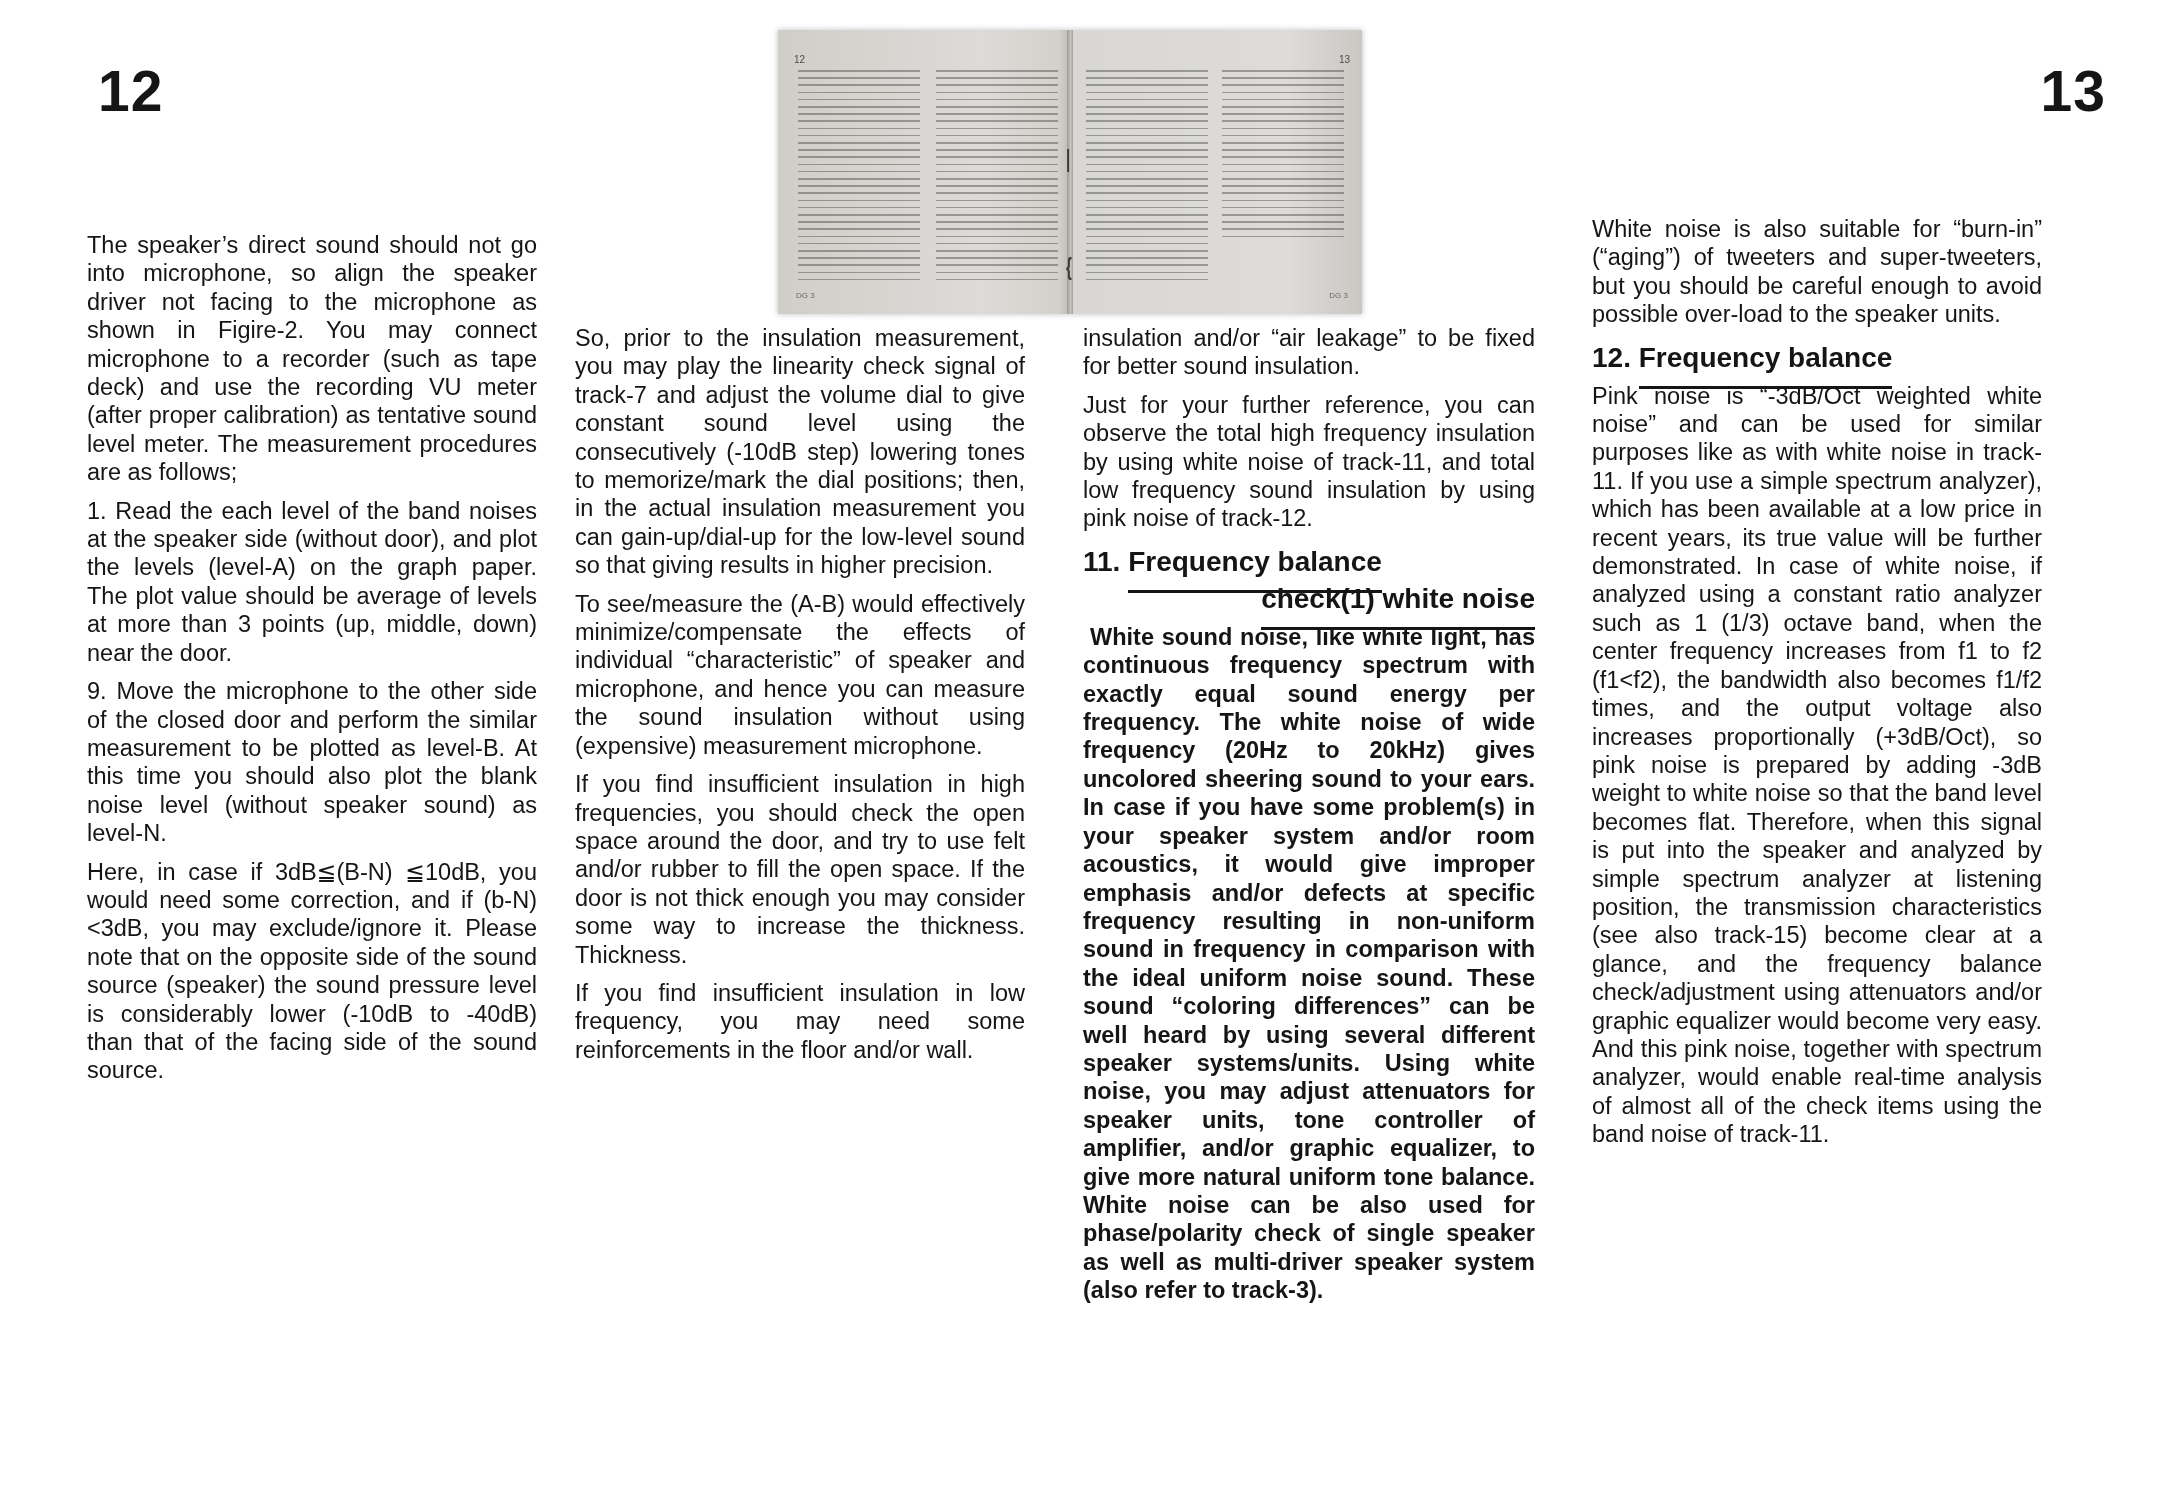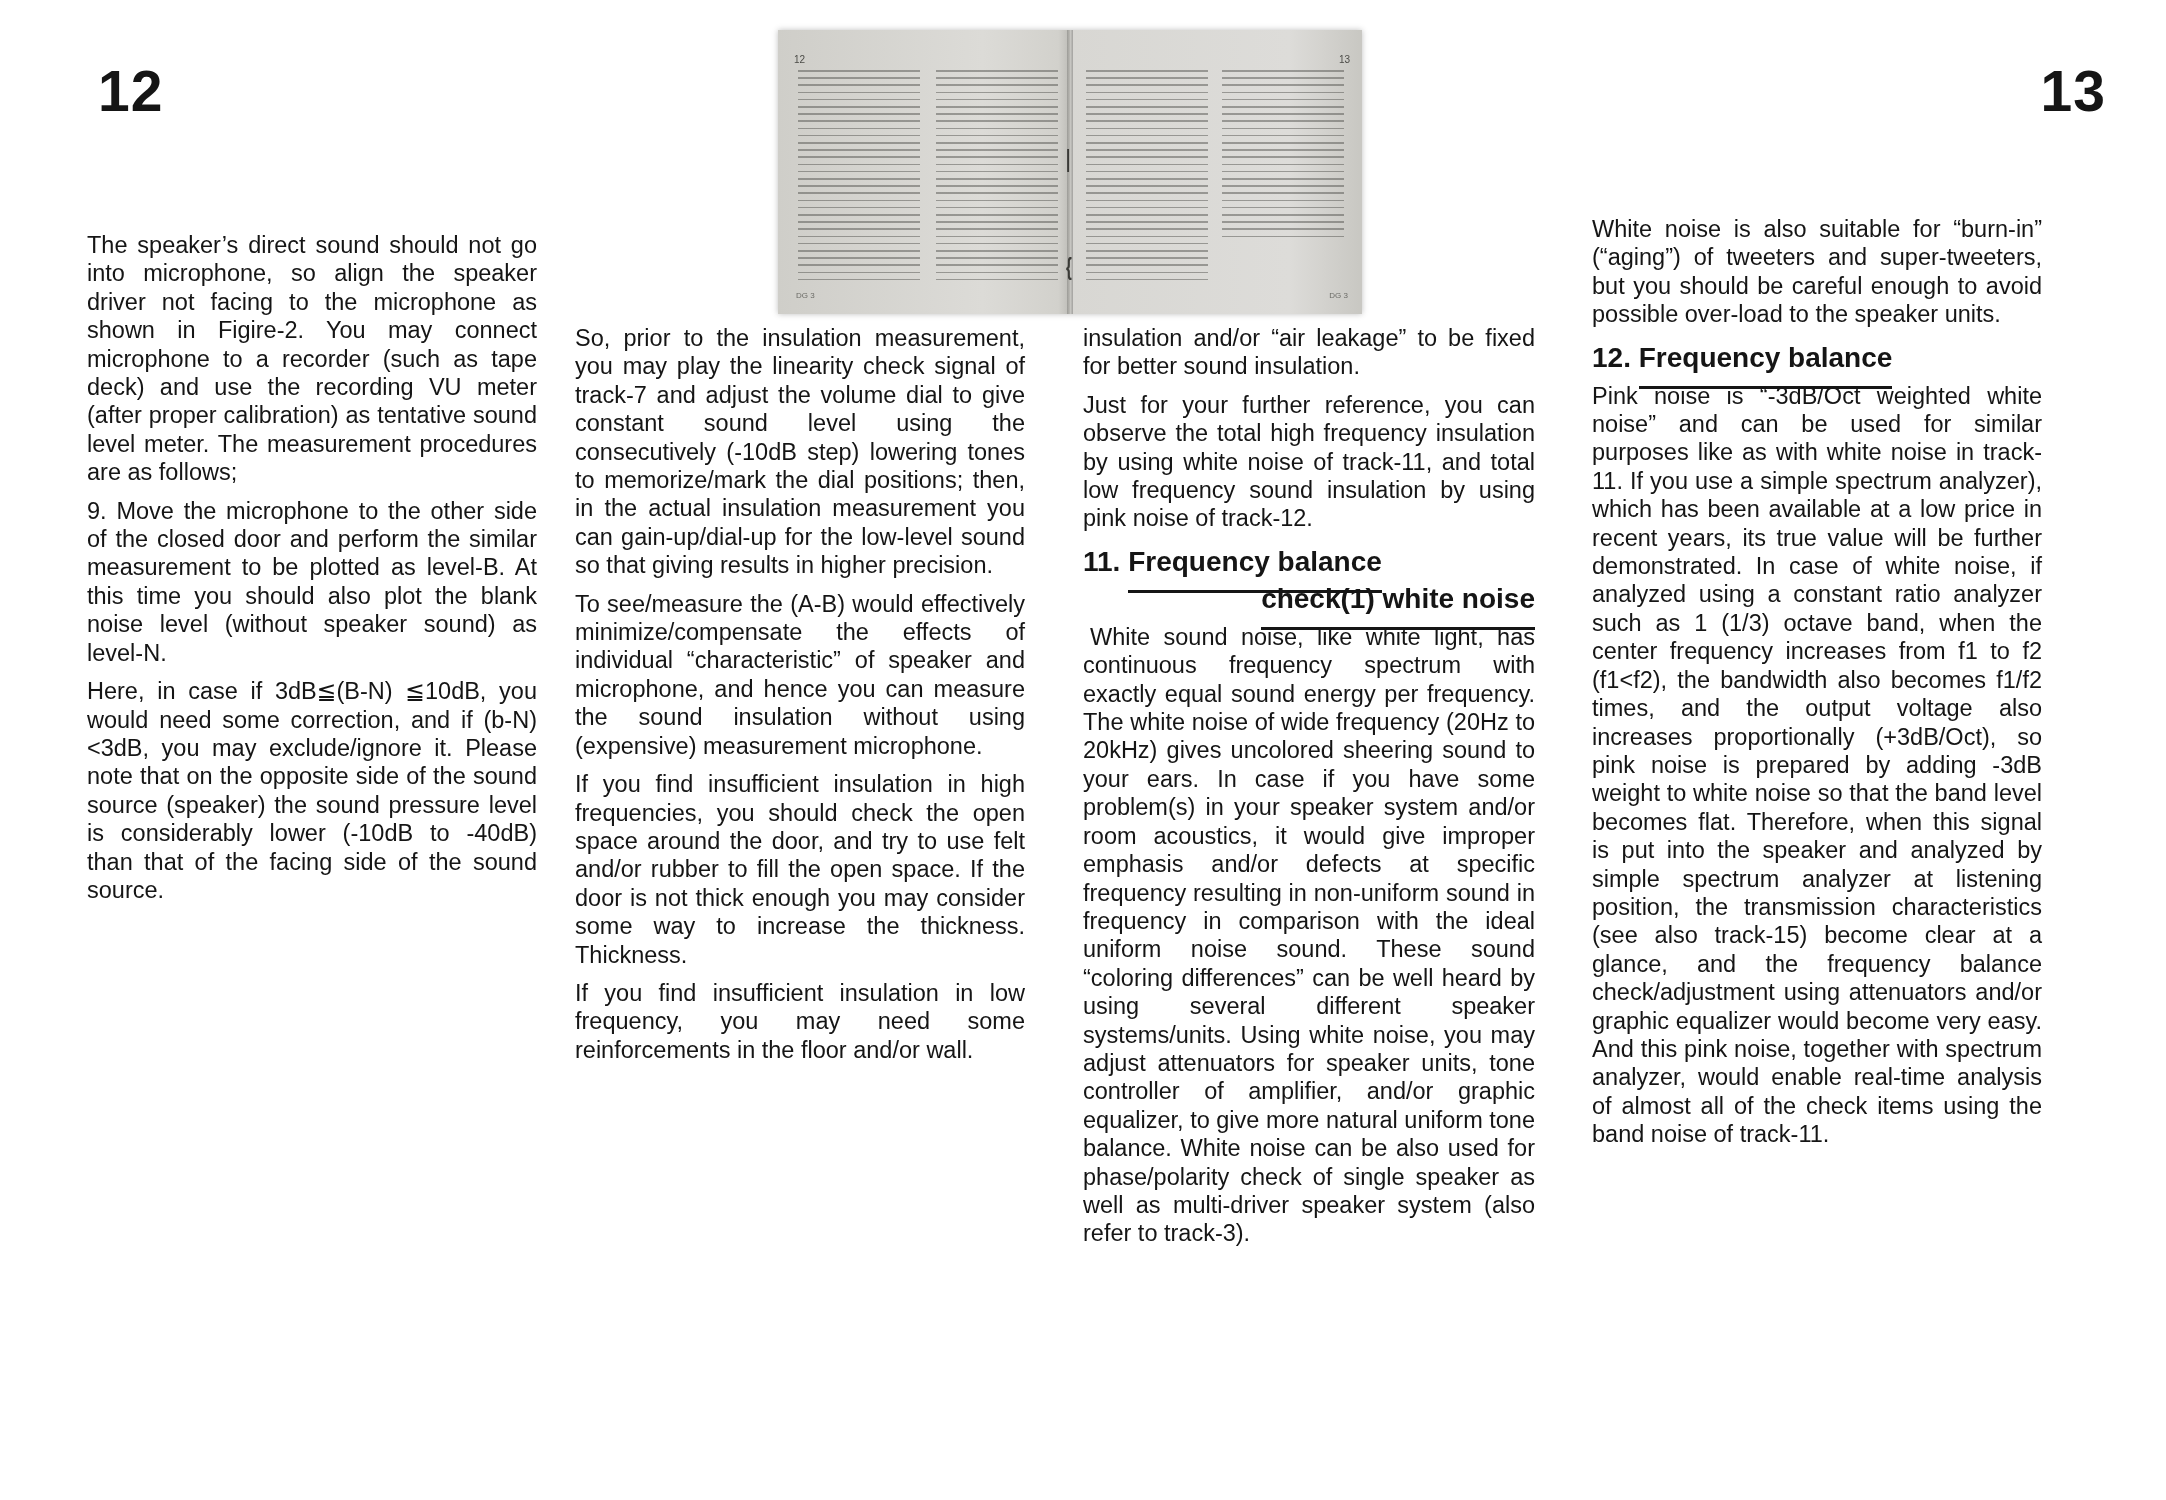--- a/index.html
+++ b/index.html
@@ -36,21 +36,21 @@
   .col p:last-child{margin-bottom:0;}
   #col1{left:87px;top:231px;}
   #col2{left:575px;top:324px;}
   #col3{left:1083px;top:324px;width:452px;}
   #col4{left:1592px;top:215px;}
 
   .heading{font-weight:bold;font-size:28px;line-height:37px;
     text-align:left;margin:8px 0 6px 0;}
   .heading .h-line2{display:block;text-align:right;}
   .h-underline{border-bottom:3px solid #151515;padding-bottom:13px;}
-  .indent-sm{text-indent:7px;}
+  .indent-sm{text-indent:7px;font-weight:bold;}
   .it{font-style:italic;}
 </style>
 </head>
 <body>
 
 <div class="pageno pageno-left">12</div>
 <div class="pageno pageno-right">13</div>
 
 <div class="booklet">
   <div class="bk-page bk-left">
@@ -65,20 +65,21 @@
     <div class="bk-col short" style="left:152px;"></div>
     <span class="bk-footer" style="right:14px;">DG 3</span>
   </div>
   <div class="bk-fold"></div>
   <span class="bk-mark" style="left:288px;top:228px;">{</span>
   <span class="bk-mark" style="left:288px;top:120px;">|</span>
 </div>
 
 <div class="col" id="col1">
   <p>The speaker’s direct sound should not go into microphone, so align the speaker driver not facing to the microphone as shown in Figire-2. You may connect microphone to a recorder (such as tape deck) and use the recording VU meter (after proper calibration) as tentative sound level meter. The measurement procedures are as follows;</p>
+  <p>1. Read the each level of the band noises at the speaker side (without door), and plot the levels (level-A) on the graph paper. The plot value should be average of levels at more than 3 points (up, middle, down) near the door.</p>
   <p>9. Move the microphone to the other side of the closed door and perform the similar measurement to be plotted as level-B. At this time you should also plot the blank noise level (without speaker sound) as level-N.</p>
   <p>Here, in case if 3dB≦(B-N) ≦10dB, you would need some correction, and if (b-N)&lt;3dB, you may exclude/ignore it. Please note that on the opposite side of the sound source (speaker) the sound pressure level is considerably lower (-10dB to -40dB) than that of the facing side of the sound source.</p>
 </div>
 
 <div class="col" id="col2">
   <p>So, prior to the insulation measurement, you may play the linearity check signal of track-7 and adjust the volume dial to give constant sound level using the consecutively (-10dB step) lowering tones to memorize/mark the dial positions; then, in the actual insulation measurement you can gain-up/dial-up for the low-level sound so that giving results in higher precision.</p>
   <p>To see/measure the (A-B) would effectively minimize/compensate the effects of individual “characteristic” of speaker and microphone, and hence you can measure the sound insulation without using (expensive) measurement microphone.</p>
   <p>If you find insufficient insulation in high frequencies, you should check the open space around the door, and try to use felt and/or rubber to fill the open space. If the door is not thick enough you may consider some way to increase the thickness. Thickness.</p>
   <p>If you find insufficient insulation in low frequency, you may need some reinforcements in the floor and/or wall.</p>
 </div>

